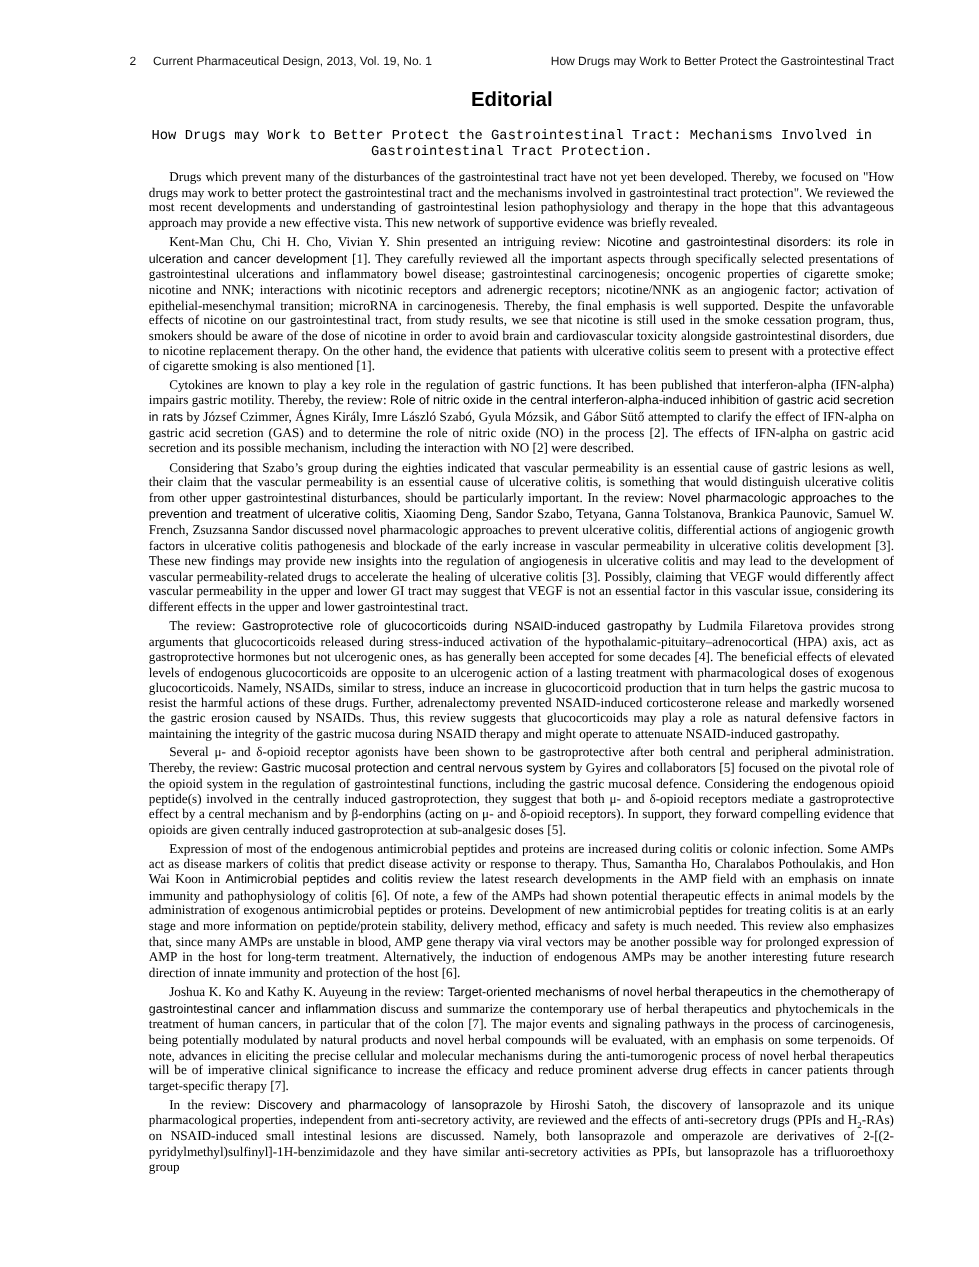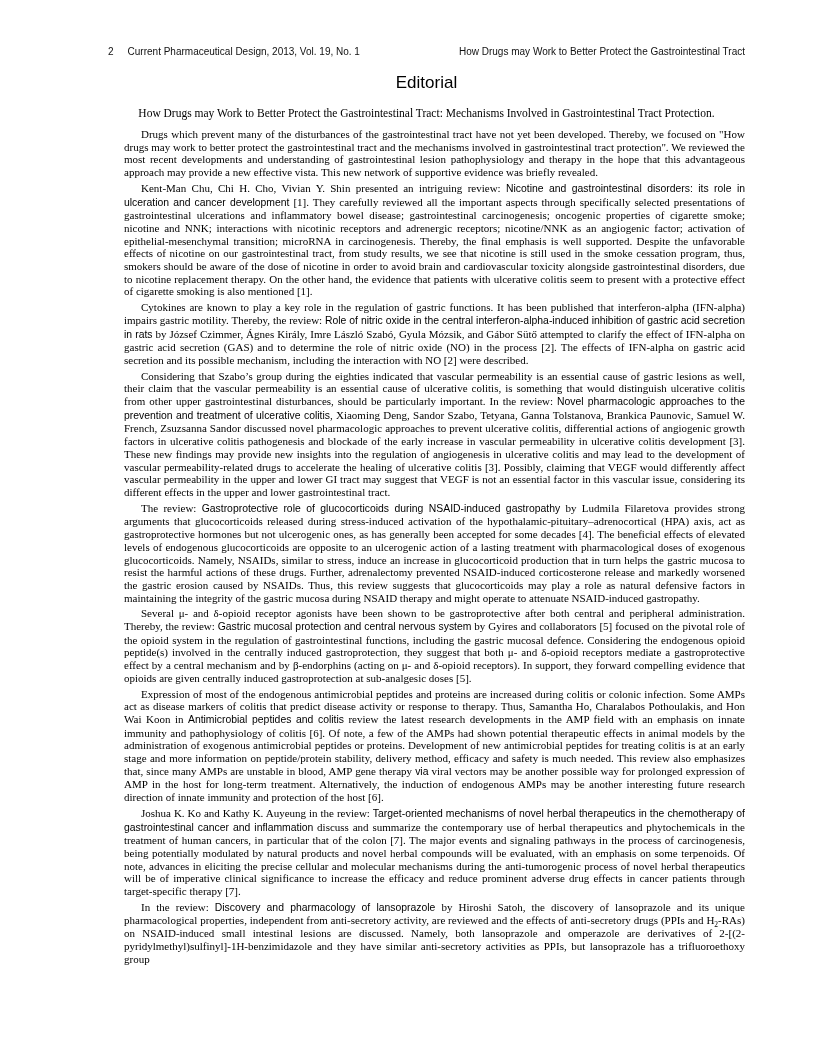--- a/index.html
+++ b/index.html
@@ -22,28 +22,28 @@
     font-family: "Liberation Sans", "DejaVu Sans", sans-serif;
     font-size: 10px;
     color: #111111;
     margin-bottom: 16px;
   }
   .running-head .left { white-space: nowrap; }
   .running-head .page-num { margin-right: 14px; }
   .running-head .right { white-space: nowrap; }
   .section-heading {
     font-family: "Liberation Sans", "DejaVu Sans", sans-serif;
-    font-weight: 400;
+    font-weight: 700;
     font-size: 17px;
     text-align: center;
     margin: 0 0 14px 0;
     color: #000000;
   }
   .article-title {
-    font-family: Liberation Serif, serif;
+    font-family: Liberation Mono, monospace;
     font-size: 11.5px;
     text-align: center;
     margin: 0 0 9px 0;
     color: #000000;
   }
   .body-text p.para {
     margin: 0 0 3px 16px;
     font-size: 11px;
     line-height: 12.7px;
     text-align: justify;

